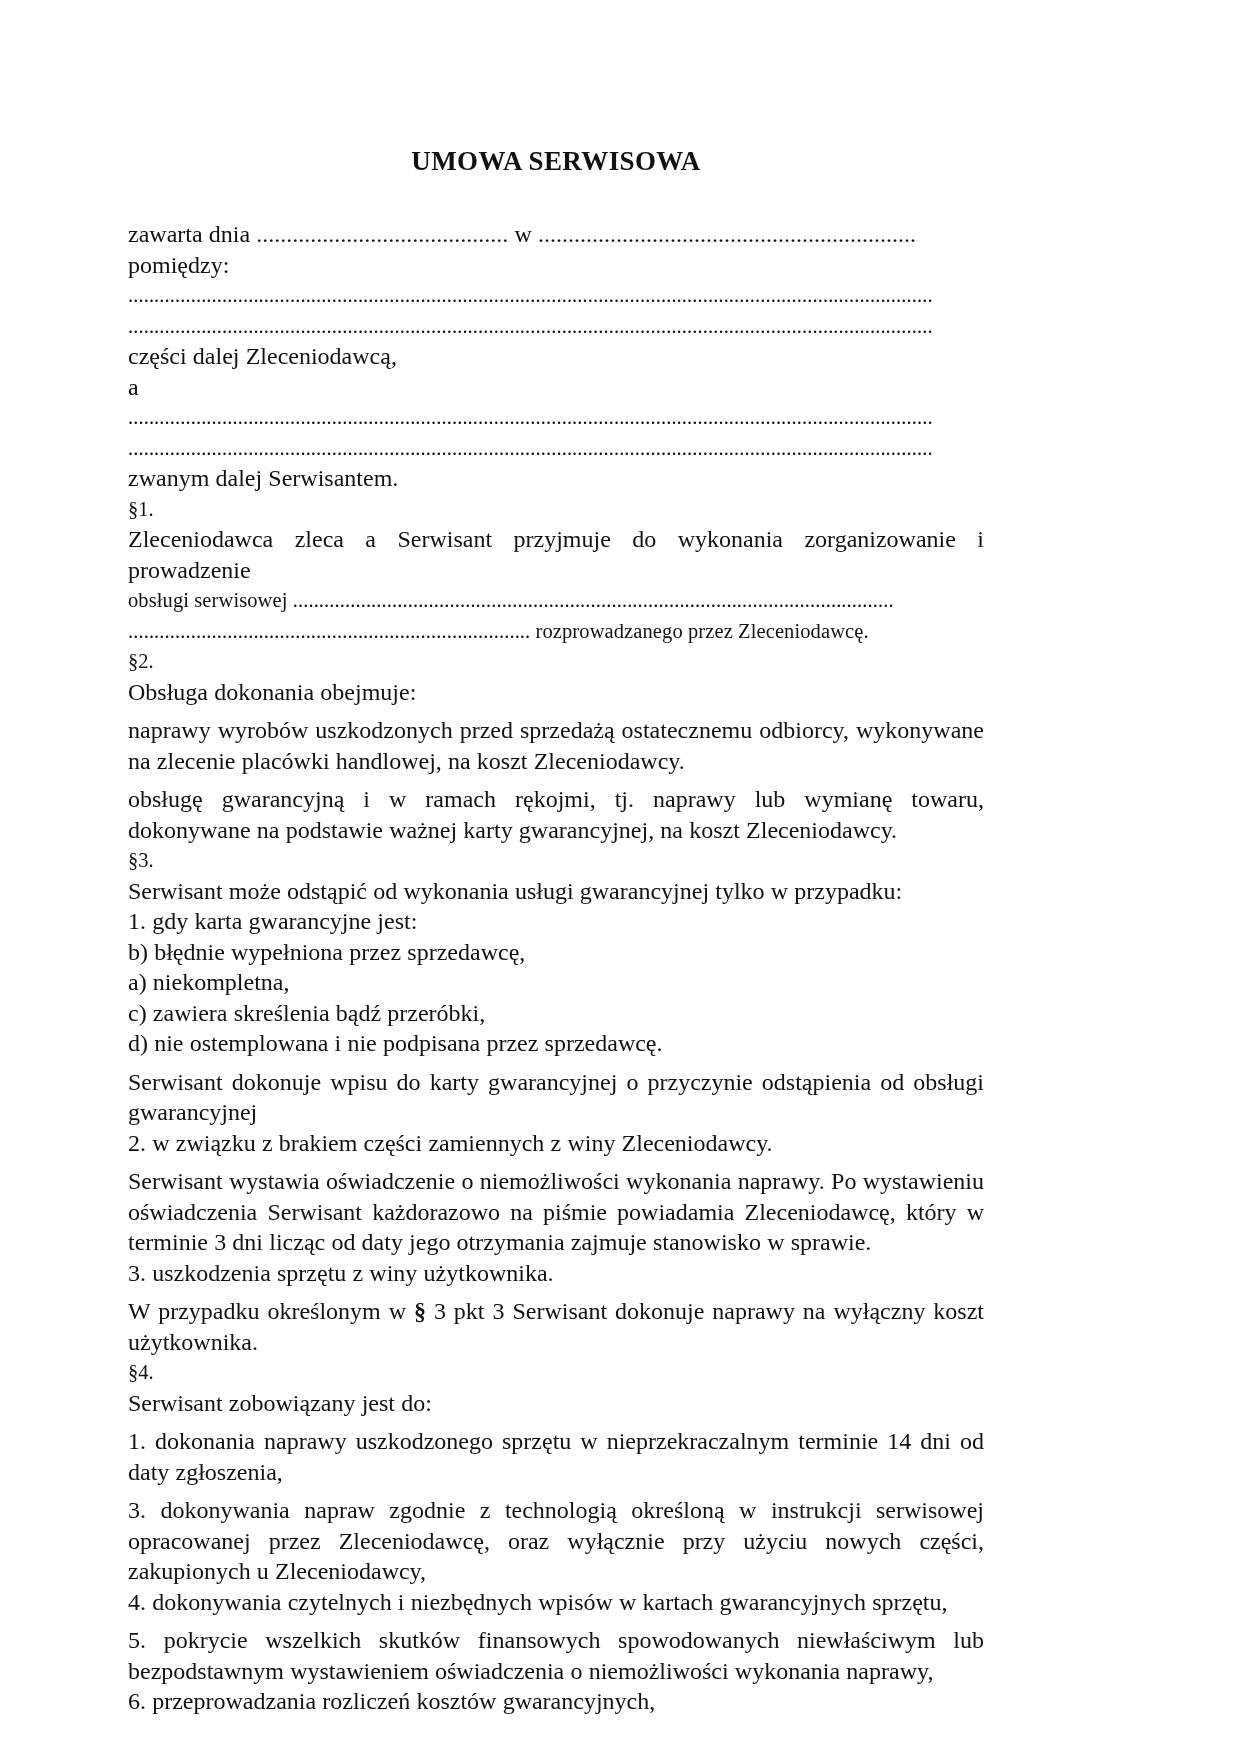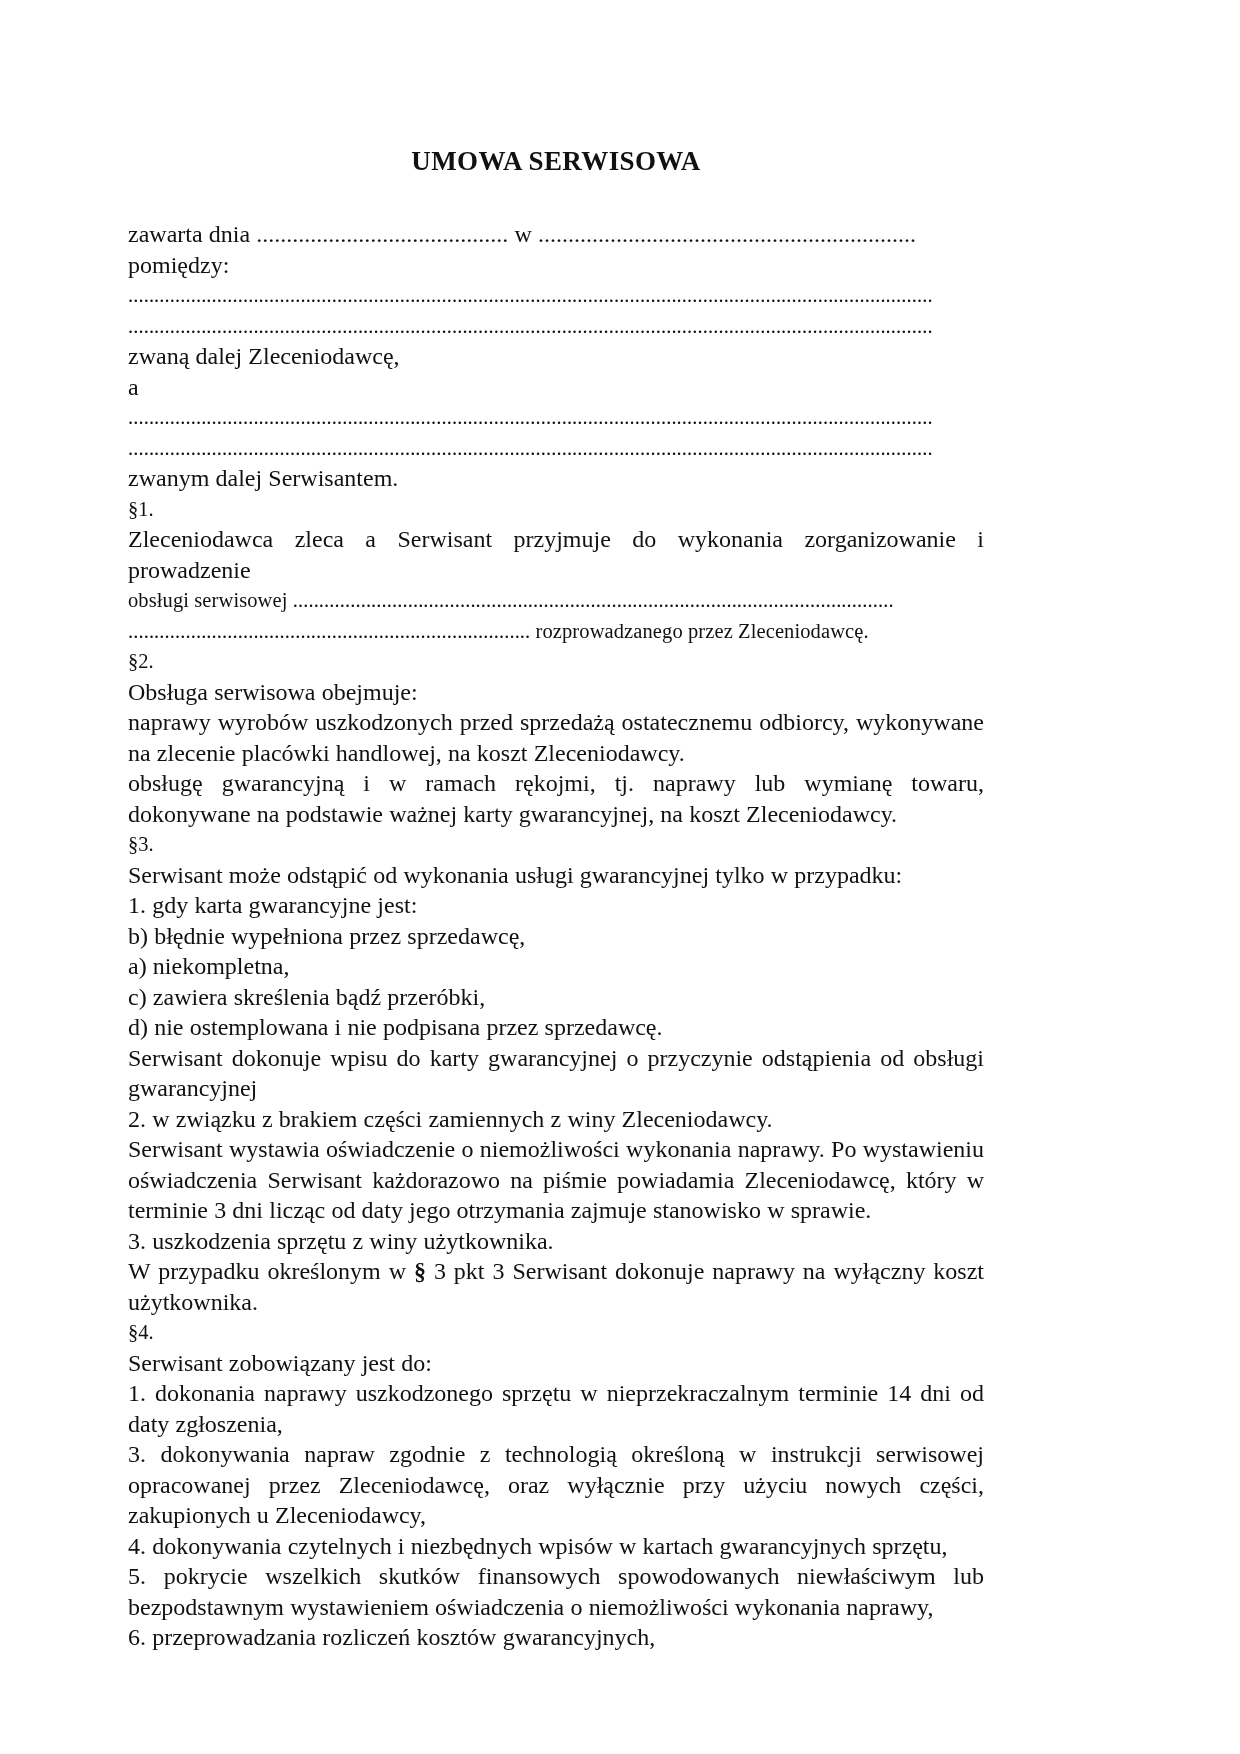--- a/index.html
+++ b/index.html
@@ -41,20 +41,21 @@
   .para {
     font-size: 24px;
     line-height: 30.5px;
     margin: 0;
     text-align: left;
     word-spacing: 0.2px;
   }
   .para.justify {
     text-align: justify;
     text-justify: inter-word;
+    margin-top: 8px;
   }
   .para.justify-all {
     text-align: justify;
     text-align-last: justify;
   }
   .dots-line {
     font-size: 20.5px;
     line-height: 30.5px;
     margin: 0;
     white-space: nowrap;
@@ -75,33 +76,33 @@
   <div class="content">
 
     <h1 class="doc-title">UMOWA SERWISOWA</h1>
 
     <p class="para">
       <span>zawarta dnia</span><span> </span><span>..........................................</span><span> </span><span>w</span><span> </span><span>...............................................................</span><span> </span><span>pomiędzy:</span>
     </p>
 
     <p class="dots-line">..........................................................................................................................................................</p>
     <p class="dots-line">..........................................................................................................................................................</p>
-    <p class="para">zwaną dalej Zleceniodawcę,</p>
+    <p class="para">części dalej Zleceniodawcą,</p>
     <p class="para">a</p>
     <p class="dots-line">..........................................................................................................................................................</p>
     <p class="dots-line">..........................................................................................................................................................</p>
     <p class="para">zwanym dalej Serwisantem.</p>
 
     <p class="sec">§1.</p>
     <p class="para justify-all">Zleceniodawca zleca a Serwisant przyjmuje do wykonania zorganizowanie i prowadzenie</p>
     <p class="dots-line">obsługi serwisowej ...................................................................................................................</p>
     <p class="dots-line">............................................................................. rozprowadzanego przez Zleceniodawcę.</p>
 
     <p class="sec">§2.</p>
-    <p class="para">Obsługa serwisowa obejmuje:</p>
+    <p class="para">Obsługa dokonania obejmuje:</p>
     <p class="para justify">naprawy wyrobów uszkodzonych przed sprzedażą ostatecznemu odbiorcy, wykonywane na zlecenie placówki handlowej, na koszt Zleceniodawcy.</p>
     <p class="para justify">obsługę gwarancyjną i w ramach rękojmi, tj. naprawy lub wymianę towaru, dokonywane na podstawie ważnej karty gwarancyjnej, na koszt Zleceniodawcy.</p>
 
     <p class="sec">§3.</p>
     <p class="para">Serwisant może odstąpić od wykonania usługi gwarancyjnej tylko w przypadku:</p>
     <p class="para">1. gdy karta gwarancyjne jest:</p>
     <p class="para">b) błędnie wypełniona przez sprzedawcę,</p>
     <p class="para">a) niekompletna,</p>
     <p class="para">c) zawiera skreślenia bądź przeróbki,</p>
     <p class="para">d) nie ostemplowana i nie podpisana przez sprzedawcę.</p>

